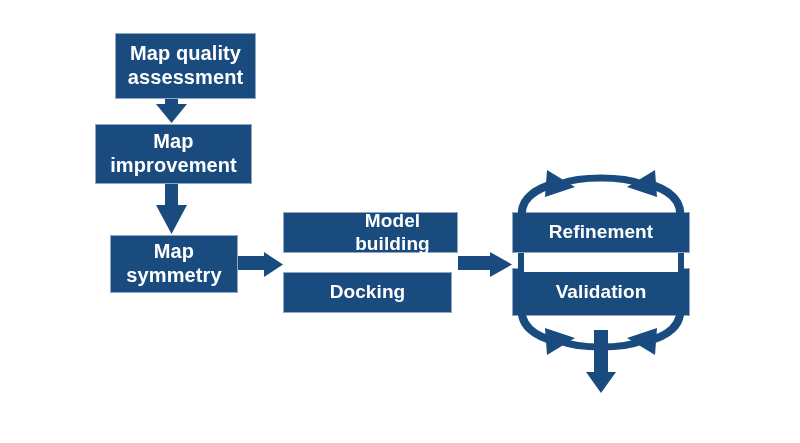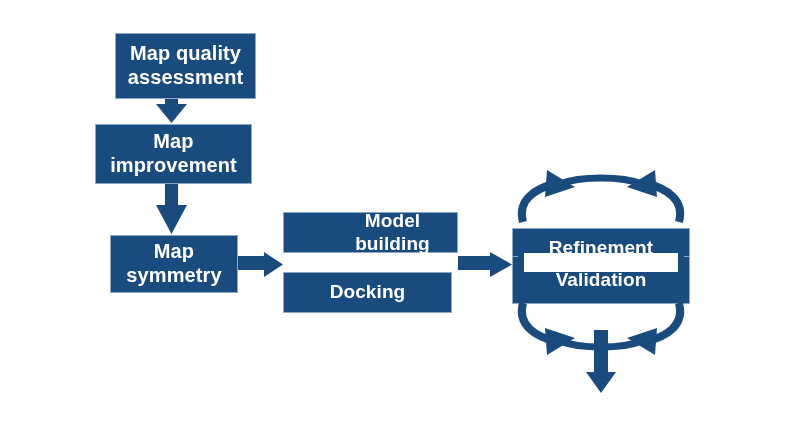--- a/index.html
+++ b/index.html
@@ -37,22 +37,22 @@
     display: block;
     padding: 0 6px;
     white-space: pre-line;
   }
   
   #node-map-quality      { left:103px; top:33px;  width:141px; height:66px;  font-size:20px;margin-left:12px; }
   #node-map-improvement  { left:95px;  top:124px; width:157px; height:60px;  font-size:20px; }
   #node-map-symmetry     { left:110px; top:235px; width:128px; height:58px;  font-size:20px; }
   #node-model-building   { left:283px; top:212px; width:175px; height:41px;  font-size:19px;padding-left:44px; }
   #node-docking          { left:283px; top:272px; width:169px; height:41px;  font-size:19px; }
-  #node-refinement       { left:512px; top:212px; width:178px; height:41px;  font-size:19px;margin-top:16px; }
-  #node-validation       { left:512px; top:256px; width:178px; height:48px;  font-size:19px; }
+  #node-refinement       { left:512px; top:212px; width:178px; height:41px;  font-size:19px; }
+  #node-validation       { left:512px; top:268px; width:178px; height:48px;  font-size:19px; }
   #node-deposition       { left:512px; top:394px; width:178px; height:40px;  font-size:19px; }
 
   
   #cycle-gap {
     position: absolute;
     left: 518px;
     top: 253px;
     width: 166px;
     height: 19px;
     background: #ffffff;

